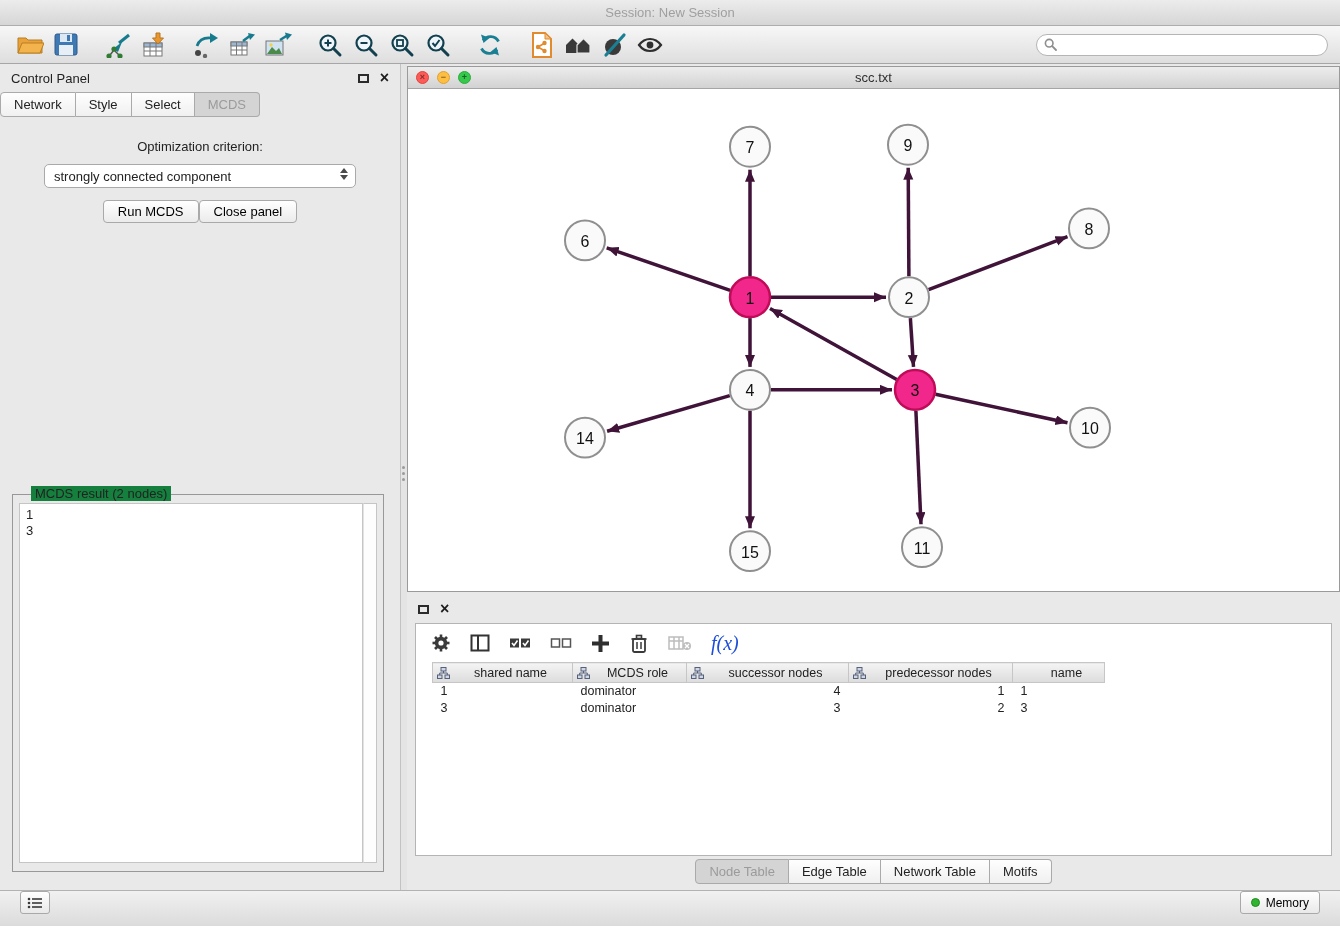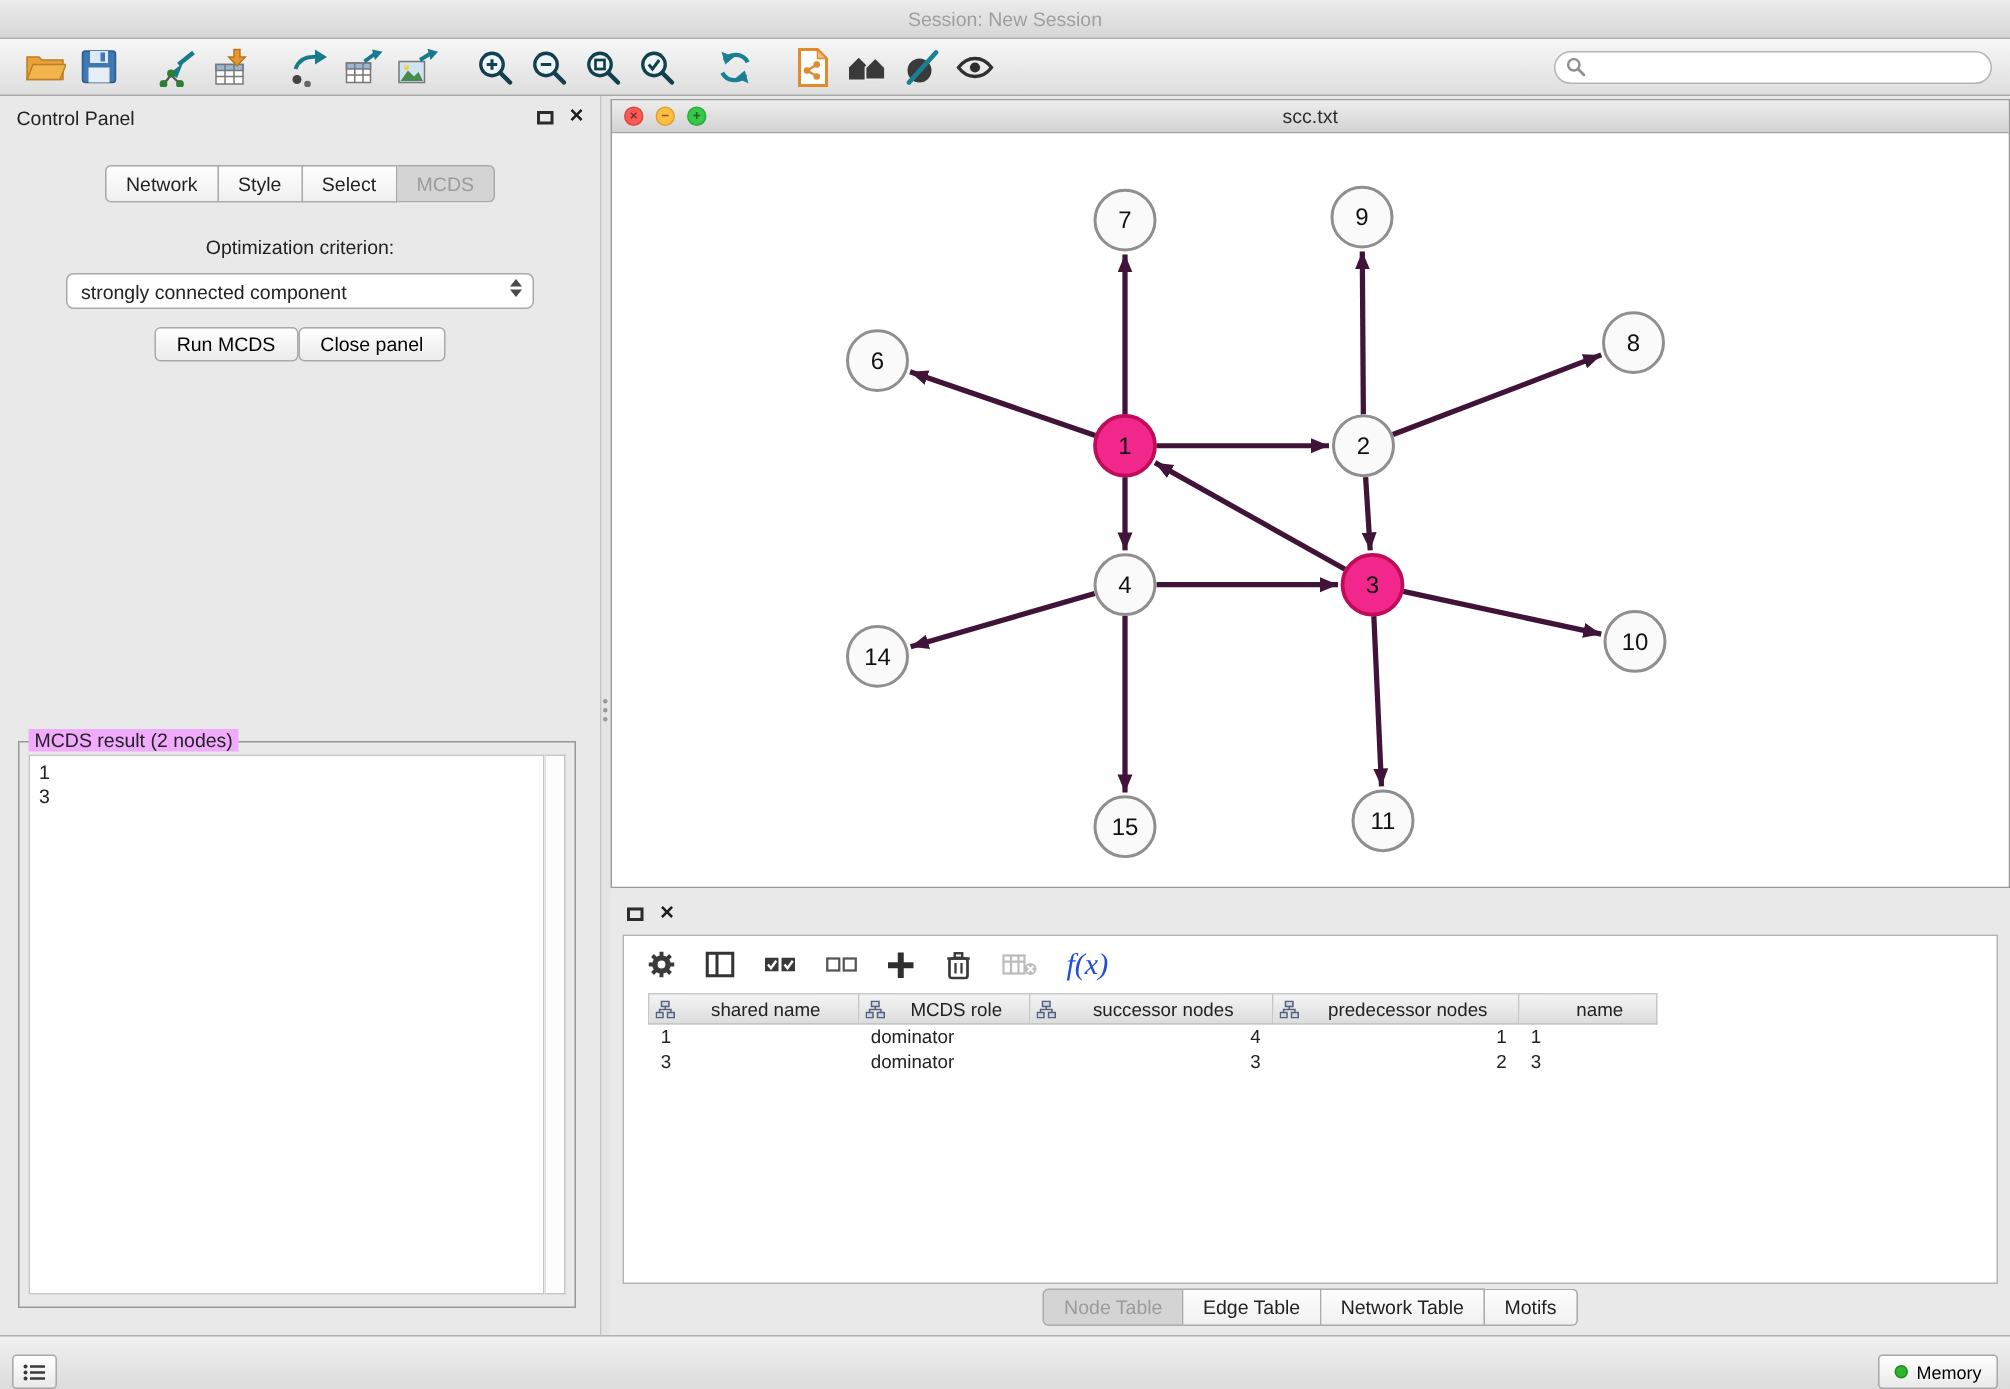--- a/index.html
+++ b/index.html
@@ -13,34 +13,34 @@
 .grp{margin-left:16px}
 .searchbox{margin-left:auto;width:292px;height:22px;background:#fff;border:1px solid #b5b5b5;border-radius:12px;display:flex;align-items:center;gap:5px;padding:0 7px}
 .searchbox input{border:none;outline:none;flex:1;font-size:12px;font-family:inherit;background:transparent}
 
 
 .control-panel{position:absolute;left:0;top:64px;width:401px;bottom:36px;background:#e9e9e9;border-right:1px solid #c2c2c2}
 .panel-head{height:28px;display:flex;align-items:center;padding:0 11px}
 .panel-head .ph-title{flex:1;font-size:13px}
 .float-btn{width:11px;height:9px;border:2px solid #2b2b2b;background:transparent;margin-right:11px}
 .close-btn{font-weight:bold;font-size:16px;color:#1c1c1c;line-height:1;background:none;border:none}
-.tabs-row{display:flex;justify-content:center;margin-top:18px}
+.tabs-row{display:flex;margin-top:0}
 .tab{padding:4px 13px;background:linear-gradient(#fefefe,#f0f0f0);border:1px solid #aaa;border-left:none;font-size:13px;cursor:default}
 .tab:first-child{border-left:1px solid #aaa;border-radius:4px 0 0 4px}
 .tab:last-child{border-radius:0 4px 4px 0}
 .tab.active{background:#d4d4d4;color:#9b9b9b}
 .mcds-panel{text-align:center;padding-top:22px}
 .dropdown{width:312px;height:24px;margin:10px auto 0;background:#fff;border:1px solid #a9a9a9;border-radius:5px;display:flex;align-items:center;padding:0 9px;font-size:13px;position:relative;text-align:center}
 .dd-arrows{position:absolute;right:7px;top:3px;display:flex;flex-direction:column;gap:2px}
 .dd-up{width:0;height:0;border-left:4px solid transparent;border-right:4px solid transparent;border-bottom:5px solid #4a4a4a}
 .dd-down{width:0;height:0;border-left:4px solid transparent;border-right:4px solid transparent;border-top:5px solid #4a4a4a}
 .btn-row{display:flex;justify-content:center;gap:0;margin-top:12px}
 .push-btn{padding:3px 14px;background:linear-gradient(#ffffff,#ebebeb);border:1px solid #a9a9a9;border-radius:4px;font-size:13px;font-family:inherit}
 .result-group{position:absolute;left:12px;top:430px;width:372px;height:378px;border:1px solid #989898}
-.result-label{position:absolute;top:-9px;left:6px;background:#f0abfc;padding:0 4px;font-size:13px}
+.result-label{position:absolute;top:-9px;left:18px;background:#15803d;padding:0 4px;font-size:13px}
 .result-inner{position:absolute;left:6px;top:8px;right:20px;bottom:8px;background:#fff;border:1px solid #c5c5c5;padding:3px 6px;font-size:13px;line-height:16px;overflow:hidden}
 .result-scroll{position:absolute;right:6px;top:8px;width:14px;bottom:8px;background:#fdfdfd;border:1px solid #c5c5c5;border-left:1px solid #e2e2e2}
 
 
 .vsplit{position:absolute;left:401px;top:64px;width:6px;bottom:36px;background:#e4e4e4}
 .vsplit .dots{position:absolute;top:402px;left:1px;display:flex;flex-direction:column;gap:3px}
 .vsplit .dots i{width:3px;height:3px;border-radius:50%;background:#9a9a9a}
 
 
 .net-window{position:absolute;left:407px;top:66px;right:0;height:526px;border:1px solid #9a9a9a;background:#fff}
@@ -63,21 +63,21 @@
 .tico{background:none;border:none;display:flex;align-items:center;justify-content:center;cursor:default}
 .fx{font-family:Liberation Serif, serif;font-style:italic;font-size:20px;color:#1d4ed8}
 .tp-table{border-collapse:collapse;font-size:12.5px;table-layout:fixed;width:664px;margin-left:16px}
 .tp-table th{height:20px;background:linear-gradient(#f4f4f4,#dcdcdc);border:1px solid #c6c6c6;font-weight:normal;position:relative;padding:0 4px 0 20px;text-align:center;overflow:hidden;white-space:nowrap}
 .tp-table th .hicon{position:absolute;left:4px;top:4px}
 .tp-table td{height:17px;padding:0 8px;white-space:nowrap;overflow:hidden}
 .tp-table td.num{text-align:right}
 .tp-tabs{position:absolute;bottom:6px;left:0;right:0;display:flex;justify-content:center}
 
 
-.status-bar{position:absolute;left:0;right:0;bottom:0;height:36px;background:linear-gradient(#f1f1f1,#dbdbdb);border-top:1px solid #b2b2b2;display:flex;align-items:flex-end;padding:0 8px}
+.status-bar{position:absolute;left:0;right:0;bottom:0;height:36px;background:linear-gradient(#f1f1f1,#dbdbdb);border-top:1px solid #b2b2b2;display:flex;align-items:flex-start;padding:0 20px}
 .list-btn{width:30px;height:23px;border:1px solid #a9a9a9;border-radius:3px;background:linear-gradient(#fff,#e9e9e9);display:flex;align-items:center;justify-content:center}
 .memory-btn{margin-left:auto;height:23px;border:1px solid #a9a9a9;border-radius:3px;background:linear-gradient(#fff,#e9e9e9);display:flex;align-items:center;gap:6px;padding:0 10px;font-size:12px;font-family:inherit}
 .mem-dot{width:9px;height:9px;border-radius:50%;background:#2fb52f;border:1px solid #1d8a1d}
 </style>
 </head>
 <body>
 
 <div class="titlebar">
   <span>Session: New Session</span>
 </div>

